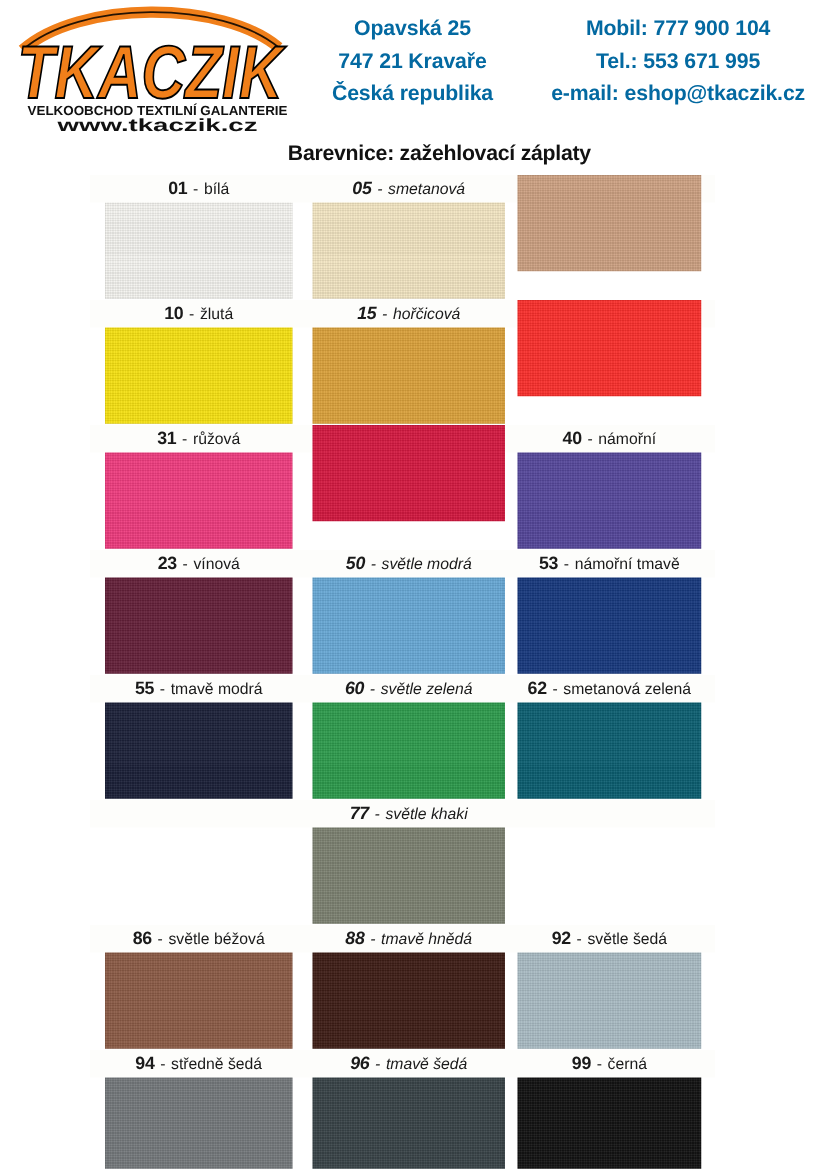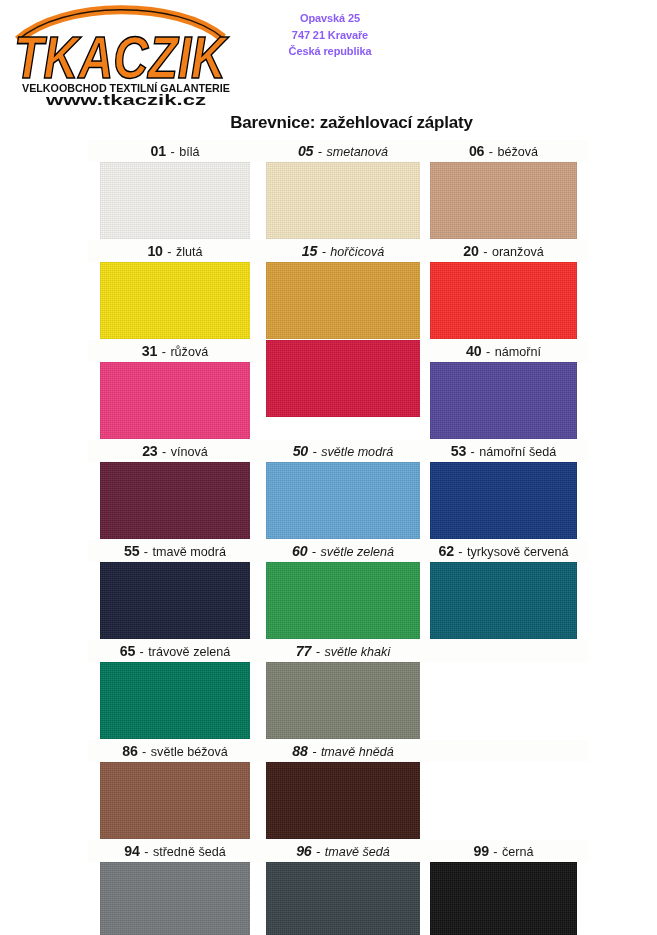--- a/index.html
+++ b/index.html
@@ -13,21 +13,21 @@
   
   .header{
     position:absolute;left:0;top:0;width:657px;height:108px;
   }
   .logo{
     position:absolute;left:8px;top:4px;width:240px;height:102px;
   }
   .logo svg{display:block;}
   .contact{
     position:absolute;top:10px;
-    font-size:11px;font-weight:bold;color:#8b5cf6;
+    font-size:17px;font-weight:bold;color:#0369a1;
     line-height:1.52;text-align:center;
     white-space:nowrap;
   }
   .contact-address{left:255px;width:150px;}
   .contact-phone{left:430px;width:225px;text-align:center;}
   .contact div{letter-spacing:-0.1px;}
 
   
   .page-title{
     position:absolute;left:0;top:113px;width:657px;
@@ -38,21 +38,20 @@
   }
 
   
   .grid{
     position:absolute;left:0;top:140px;width:657px;
   }
   .row{
     position:relative;
     height:100px;
     width:563px;
-    margin-left:16px;
   }
   .cell{
     position:absolute;
     top:0;
     height:100px;
   }
   .cell-label{
     height:22px;
     line-height:22px;
     text-align:center;
@@ -107,53 +106,56 @@
       <text x="38" y="101" font-family="Liberation Sans, sans-serif" font-size="14" font-weight="bold" fill="#111" textLength="160" lengthAdjust="spacingAndGlyphs">www.tkaczik.cz</text>
     </svg>
   </div>
 
   <div class="contact contact-address">
     <div>Opavská 25</div>
     <div>747 21 Kravaře</div>
     <div>Česká republika</div>
   </div>
 
+  <div class="contact contact-phone">
+    <div>Mobil: 777 900 104</div>
+    <div>Tel.: 553 671 995</div>
+    <div>e-mail: eshop@tkaczik.cz</div>
+  </div>
 
 </div>
 
 <div class="page-title">Barevnice: zažehlovací záplaty</div>
 
 <div class="grid" id="swatch-grid">
     <div class="row">
       <div class="label-band"></div>
       <div class="cell col1">
         <div class="cell-label"><span class="code">01</span><span class="sep"> - </span><span class="nm">bílá</span></div>
         <div class="swatch" style="background-color: rgb(244, 243, 239);"></div>
       </div>
       <div class="cell col2">
         <div class="cell-label"><span class="code">05</span><span class="sep"> - </span><span class="nm">smetanová</span></div>
         <div class="swatch" style="background-color: rgb(242, 229, 194);"></div>
       </div>
       <div class="cell col3">
-        <div class="cell-label"><span class="code">06</span><span class="sep"> - </span><span class="nm">béžová</span></div>
         <div class="swatch" style="background-color: rgb(205, 161, 130);"></div>
       </div>
     </div>
     <div class="row">
       <div class="label-band"></div>
       <div class="cell col1">
         <div class="cell-label"><span class="code">10</span><span class="sep"> - </span><span class="nm">žlutá</span></div>
         <div class="swatch" style="background-color: rgb(245, 224, 17);"></div>
       </div>
       <div class="cell col2">
         <div class="cell-label"><span class="code">15</span><span class="sep"> - </span><span class="nm">hořčicová</span></div>
         <div class="swatch" style="background-color: rgb(217, 160, 58);"></div>
       </div>
       <div class="cell col3">
-        <div class="cell-label"><span class="code">20</span><span class="sep"> - </span><span class="nm">oranžová</span></div>
         <div class="swatch" style="background-color: rgb(249, 46, 43);"></div>
       </div>
     </div>
     <div class="row">
       <div class="label-band"></div>
       <div class="cell col1">
         <div class="cell-label"><span class="code">31</span><span class="sep"> - </span><span class="nm">růžová</span></div>
         <div class="swatch" style="background-color: rgb(238, 60, 126);"></div>
       </div>
       <div class="cell col2">
@@ -168,60 +170,60 @@
       <div class="label-band"></div>
       <div class="cell col1">
         <div class="cell-label"><span class="code">23</span><span class="sep"> - </span><span class="nm">vínová</span></div>
         <div class="swatch" style="background-color: rgb(99, 31, 56);"></div>
       </div>
       <div class="cell col2">
         <div class="cell-label"><span class="code">50</span><span class="sep"> - </span><span class="nm">světle modrá</span></div>
         <div class="swatch" style="background-color: rgb(102, 167, 212);"></div>
       </div>
       <div class="cell col3">
-        <div class="cell-label"><span class="code">53</span><span class="sep"> - </span><span class="nm">námořní šedá</span></div>
+        <div class="cell-label"><span class="code">53</span><span class="sep"> - </span><span class="nm">námořní tmavě</span></div>
         <div class="swatch" style="background-color: rgb(22, 55, 124);"></div>
       </div>
     </div>
     <div class="row">
       <div class="label-band"></div>
       <div class="cell col1">
         <div class="cell-label"><span class="code">55</span><span class="sep"> - </span><span class="nm">tmavě modrá</span></div>
         <div class="swatch" style="background-color: rgb(27, 32, 56);"></div>
       </div>
       <div class="cell col2">
         <div class="cell-label"><span class="code">60</span><span class="sep"> - </span><span class="nm">světle zelená</span></div>
         <div class="swatch" style="background-color: rgb(45, 154, 76);"></div>
       </div>
       <div class="cell col3">
-        <div class="cell-label"><span class="code">62</span><span class="sep"> - </span><span class="nm">tyrkysově červená</span></div>
+        <div class="cell-label"><span class="code">62</span><span class="sep"> - </span><span class="nm">smetanová zelená</span></div>
         <div class="swatch" style="background-color: rgb(11, 94, 112);"></div>
       </div>
     </div>
     <div class="row">
       <div class="label-band"></div>
-      <div class="cell col1">
-        <div class="cell-label"><span class="code">65</span><span class="sep"> - </span><span class="nm">trávově zelená</span></div>
-        <div class="swatch" style="background-color: rgb(0, 118, 90);"></div>
-      </div>
       <div class="cell col2">
         <div class="cell-label"><span class="code">77</span><span class="sep"> - </span><span class="nm">světle khaki</span></div>
         <div class="swatch" style="background-color: rgb(125, 130, 114);"></div>
       </div>
     </div>
     <div class="row">
       <div class="label-band"></div>
       <div class="cell col1">
         <div class="cell-label"><span class="code">86</span><span class="sep"> - </span><span class="nm">světle béžová</span></div>
         <div class="swatch" style="background-color: rgb(138, 90, 69);"></div>
       </div>
       <div class="cell col2">
         <div class="cell-label"><span class="code">88</span><span class="sep"> - </span><span class="nm">tmavě hnědá</span></div>
         <div class="swatch" style="background-color: rgb(61, 28, 21);"></div>
       </div>
+      <div class="cell col3">
+        <div class="cell-label"><span class="code">92</span><span class="sep"> - </span><span class="nm">světle šedá</span></div>
+        <div class="swatch" style="background-color: rgb(168, 186, 194);"></div>
+      </div>
     </div>
     <div class="row">
       <div class="label-band"></div>
       <div class="cell col1">
         <div class="cell-label"><span class="code">94</span><span class="sep"> - </span><span class="nm">středně šedá</span></div>
         <div class="swatch" style="background-color: rgb(117, 121, 124);"></div>
       </div>
       <div class="cell col2">
         <div class="cell-label"><span class="code">96</span><span class="sep"> - </span><span class="nm">tmavě šedá</span></div>
         <div class="swatch" style="background-color: rgb(57, 68, 72);"></div>

